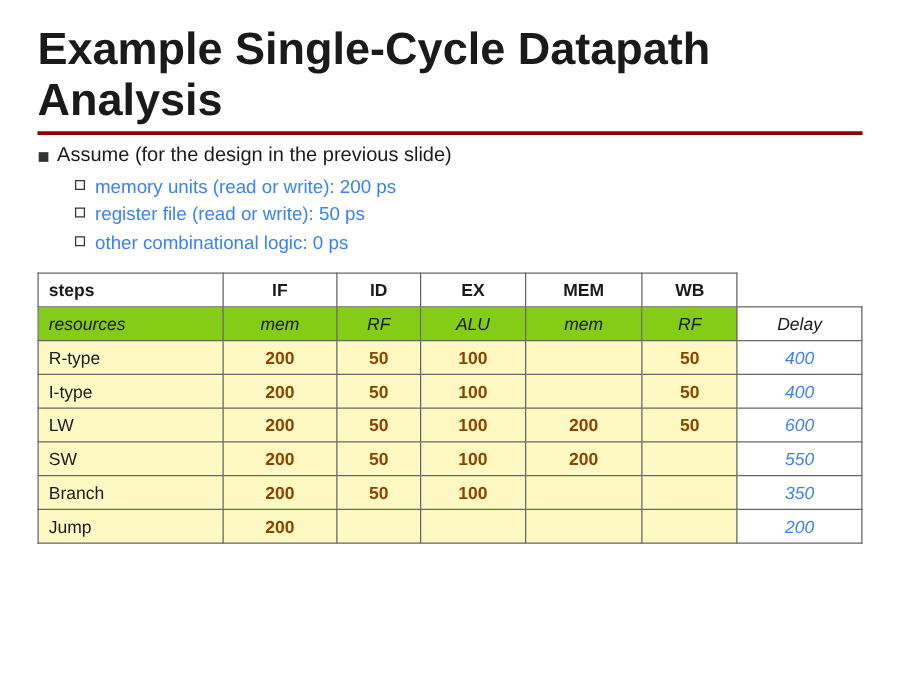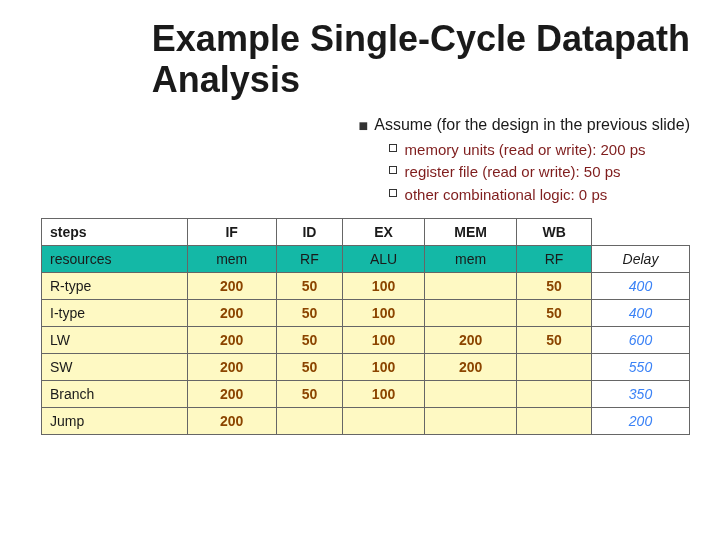--- a/index.html
+++ b/index.html
@@ -7,24 +7,23 @@
       width: 720px;
       height: 540px;
       background: #ffffff;
       font-family: Arial, sans-serif;
       overflow: hidden;
     }
 
     .page {
       width: 720px;
       height: 540px;
-      padding: 18px 30px 10px 41px;
+      padding: 18px 30px 10px 30px;
       display: flex;
       flex-direction: column;
-      align-items: flex-end;
     }
 
     .title {
       font-size: 36px;
       font-weight: bold;
       color: #1a1a1a;
       line-height: 1.15;
       margin-bottom: 4px;
     }
 
@@ -52,21 +51,21 @@
       margin-top: 1px;
       color: #333;
     }
 
     .sub-bullets {
       margin-left: 30px;
     }
 
     .sub-bullet {
       font-size: 15px;
-      color: #7f1d1d;
+      color: #3b82f6;
       display: flex;
       align-items: flex-start;
       line-height: 1.5;
     }
 
     .sub-bullet .sq {
       display: inline-block;
       width: 8px;
       height: 8px;
       border: 1.5px solid #333;
@@ -94,22 +93,23 @@
       color: #1a1a1a;
     }
 
     .header-row th {
       background: #ffffff;
       font-weight: bold;
       color: #1a1a1a;
     }
 
     .resources-row td {
-      background: #14b8a6;
-      color: #1a1a1a;
+      background: #84cc16;
+      color: #1a1a1a;
+      font-style: italic;
     }
 
     .data-row td {
       background: #fef9c3;
     }
 
     .data-row td.highlight {
       color: #8B4500;
       font-weight: bold;
     }

